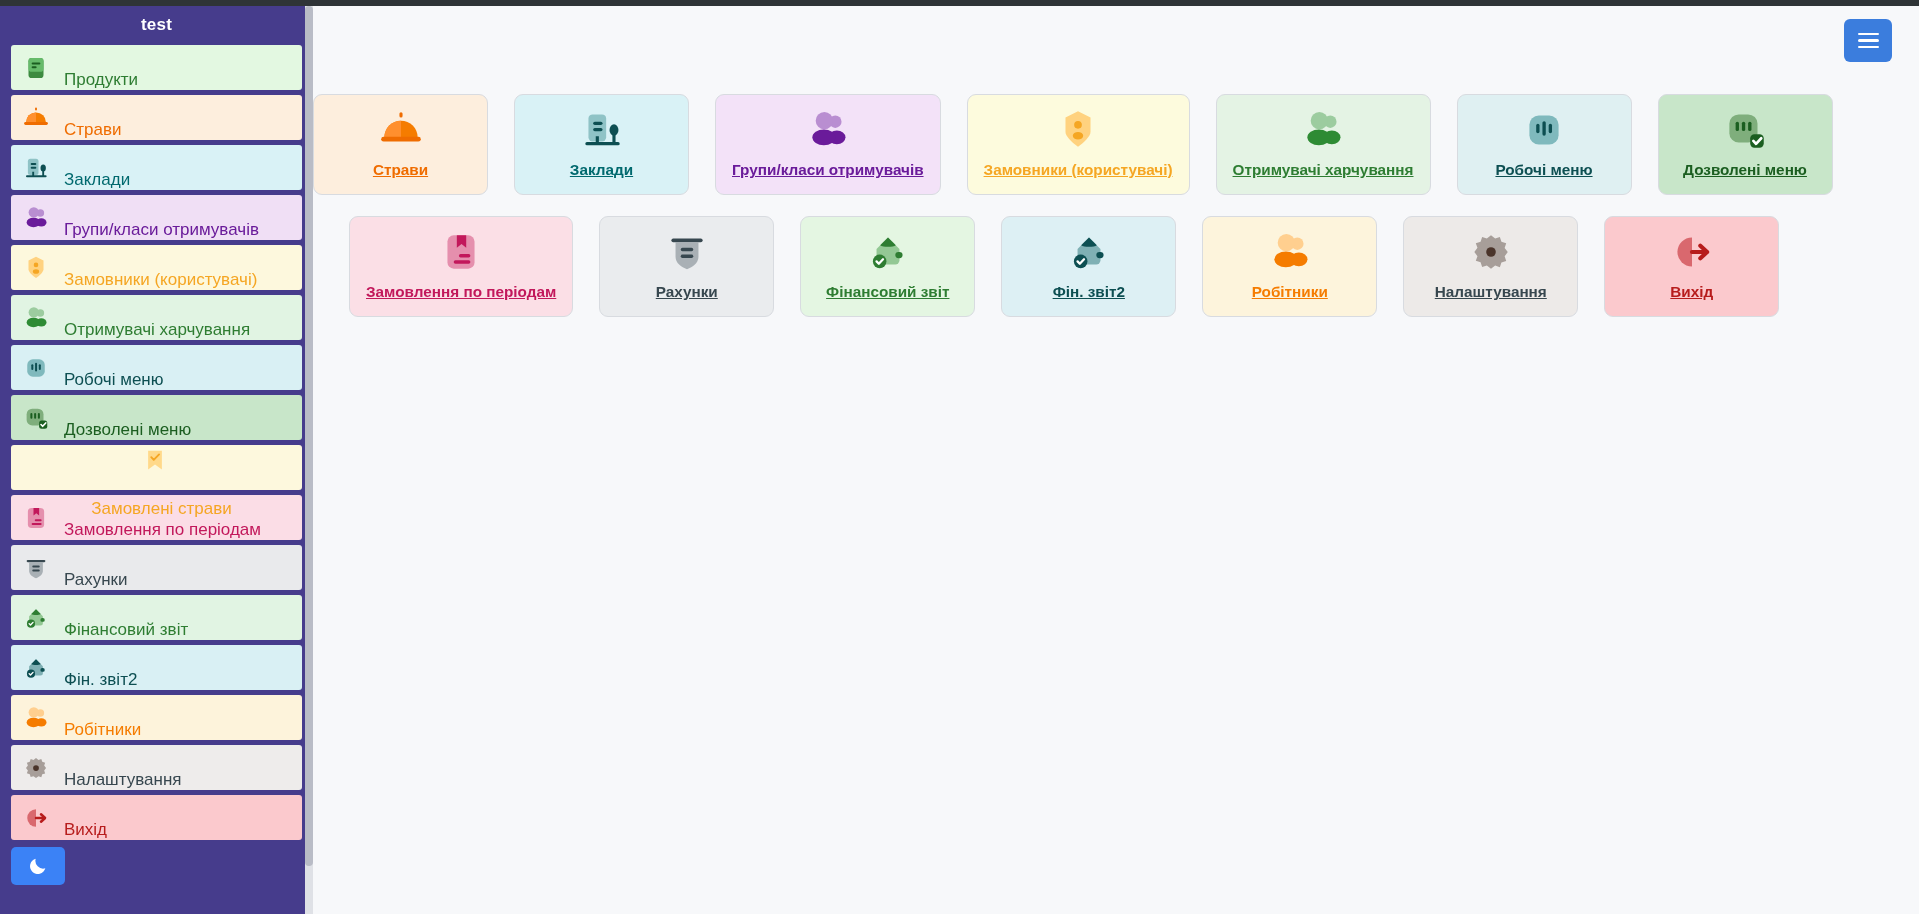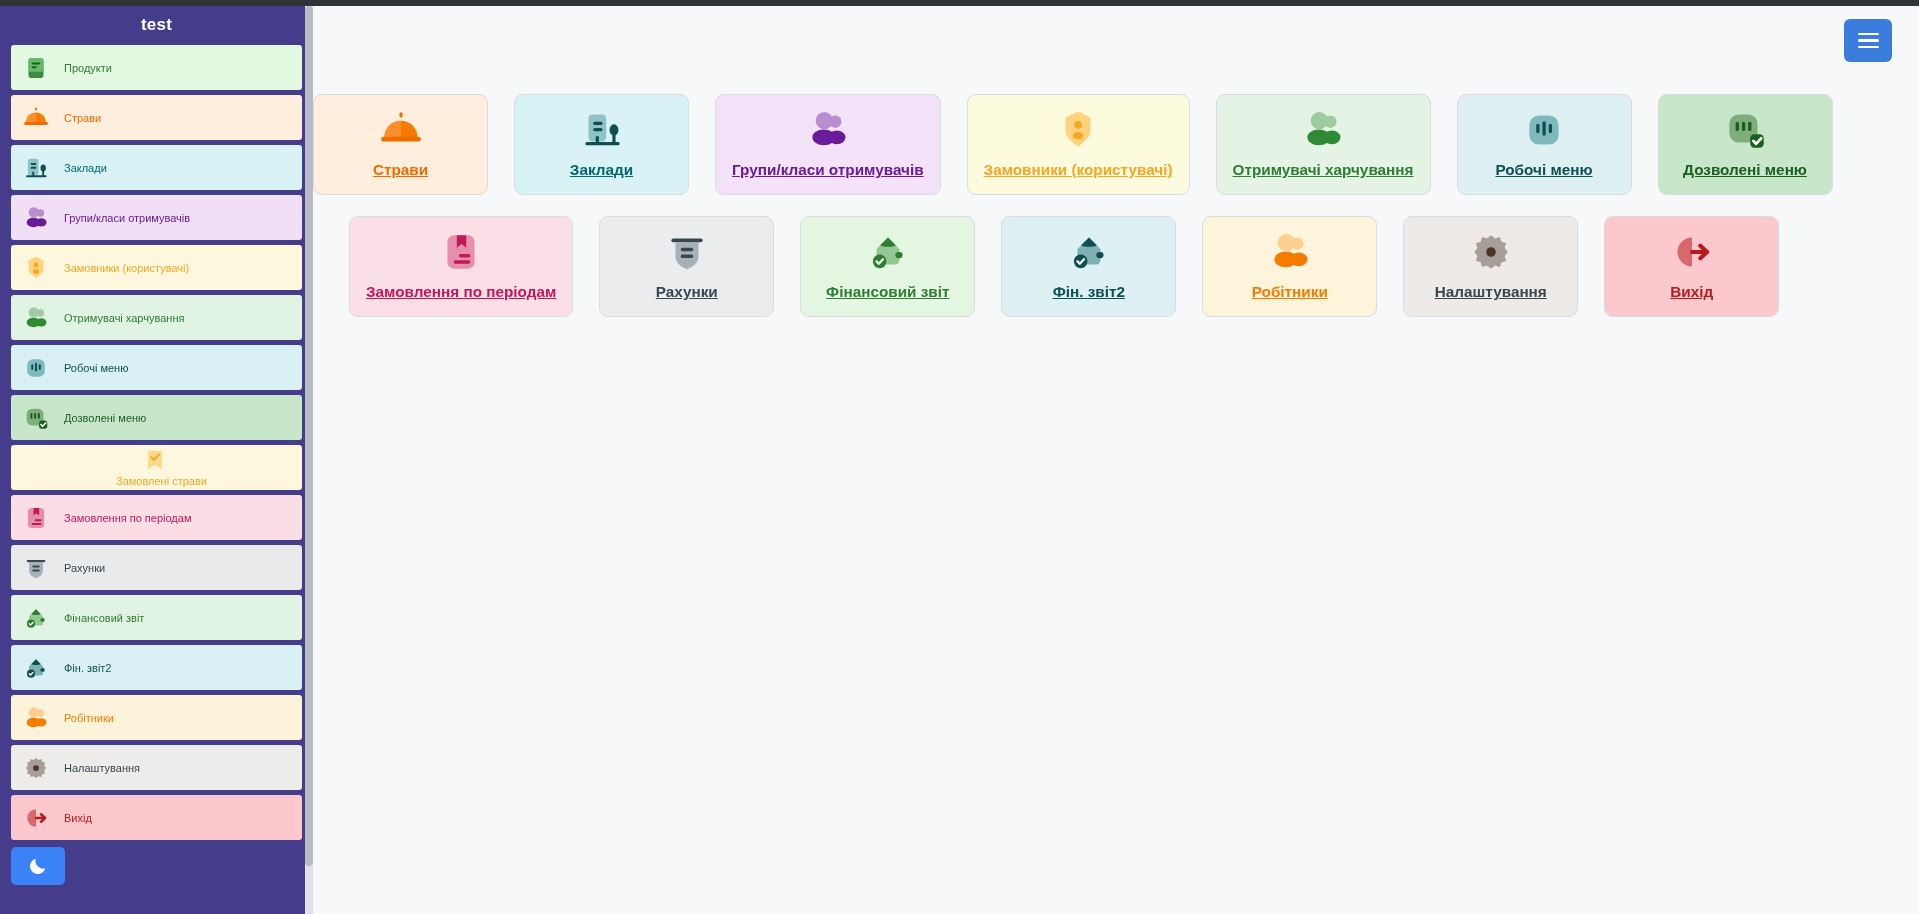--- a/index.html
+++ b/index.html
@@ -34,21 +34,21 @@
     display: flex; align-items: center;
     height: 45px; margin-bottom: 5px;
     border-radius: 3px; padding-left: 10px;
     cursor: pointer;
   }
   .side-item .si-icon {
     width: 30px; height: 30px; flex: 0 0 30px;
     display: flex; align-items: center; justify-content: center;
     margin-right: 13px;
   }
-  .side-item .si-label { font-size: 11px; white-space: nowrap; }
+  .side-item .si-label { font-size: 17px; white-space: nowrap; margin-top: 24px; }
 
   .moon-btn {
     width: 54px; height: 38px; border-radius: 5px;
     background: #3b82f6; display: flex; align-items: center; justify-content: center;
     margin-top: 7px; cursor: pointer; border: none;
   }
 
   
   .side-scroll {
     position: absolute; left: 305px; top: 6px; width: 8px; height: 908px;

